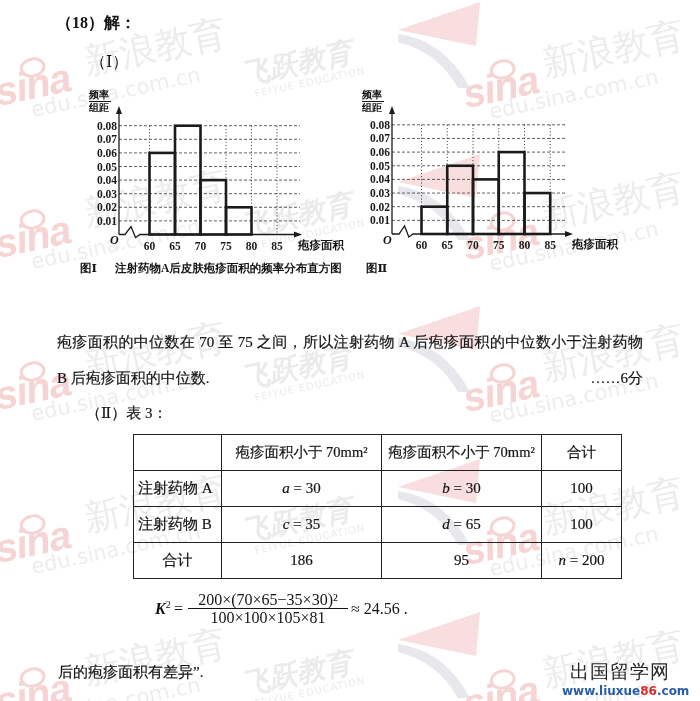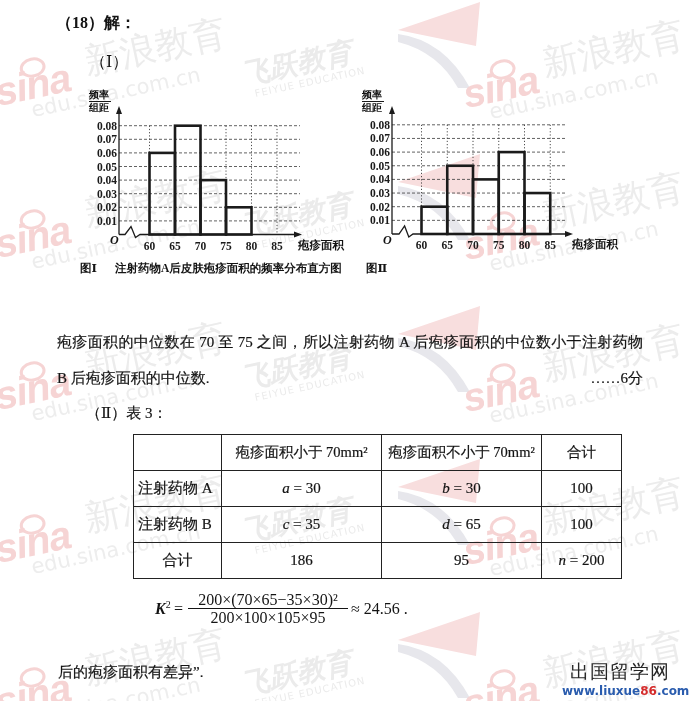--- a/index.html
+++ b/index.html
@@ -289,21 +289,21 @@
     </tr>
   </tbody>
     </table>
 
   <div class="abs" style="left:155px;top:600px;font-size:16px;line-height:18px">
     <span class="kvar">K</span><span class="sup">2</span>
   </div>
   <div class="abs" style="left:174px;top:600px;font-size:16px;line-height:18px">=</div>
   <div class="frac">
     <div class="n">200×(70×65−35×30)²</div>
-    <div class="d">200×100×105×95</div>
+    <div class="d">100×100×105×81</div>
   </div>
   <div class="abs" style="left:351px;top:600px;font-size:16px;line-height:18px">≈ 24.56 .</div>
 
   <div class="abs body15" style="left:58px;top:663px">后的疱疹面积有差异”.</div>
 
   <div class="abs badge-name" style="left:570px;top:659px">出国留学网</div>
   <div class="abs badge-url" style="left:562px;top:684px"><span>www.liuxue</span><span class="hl">86</span><span>.com</span></div>
 
 </div>
 

